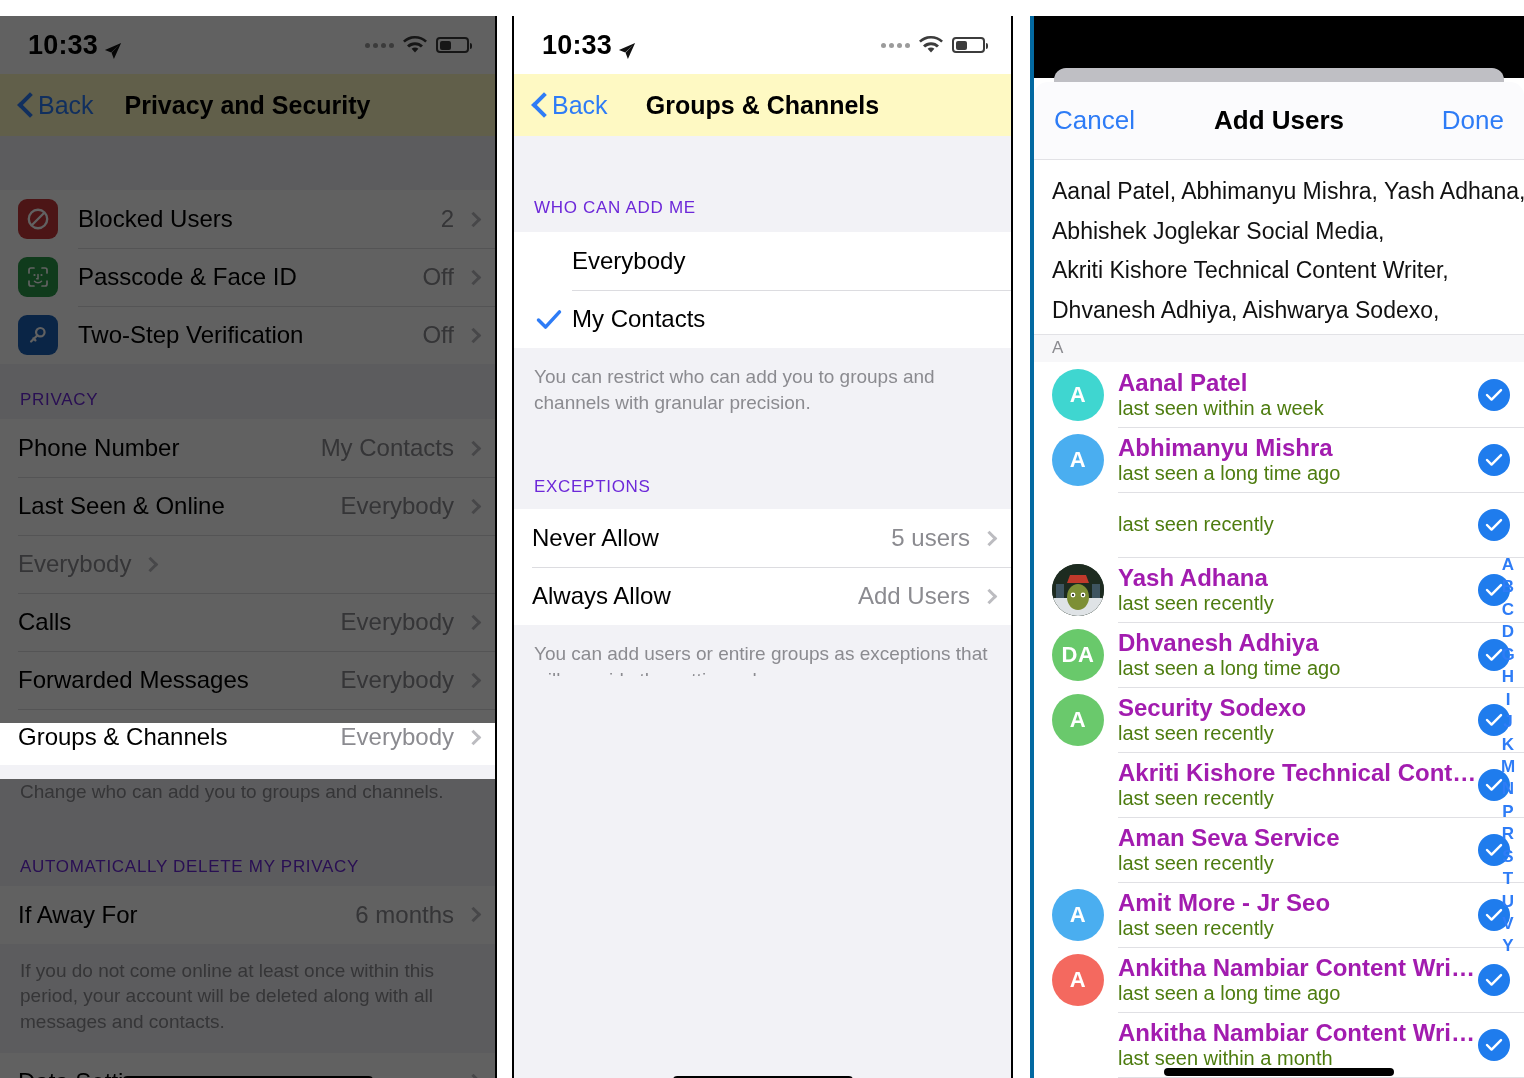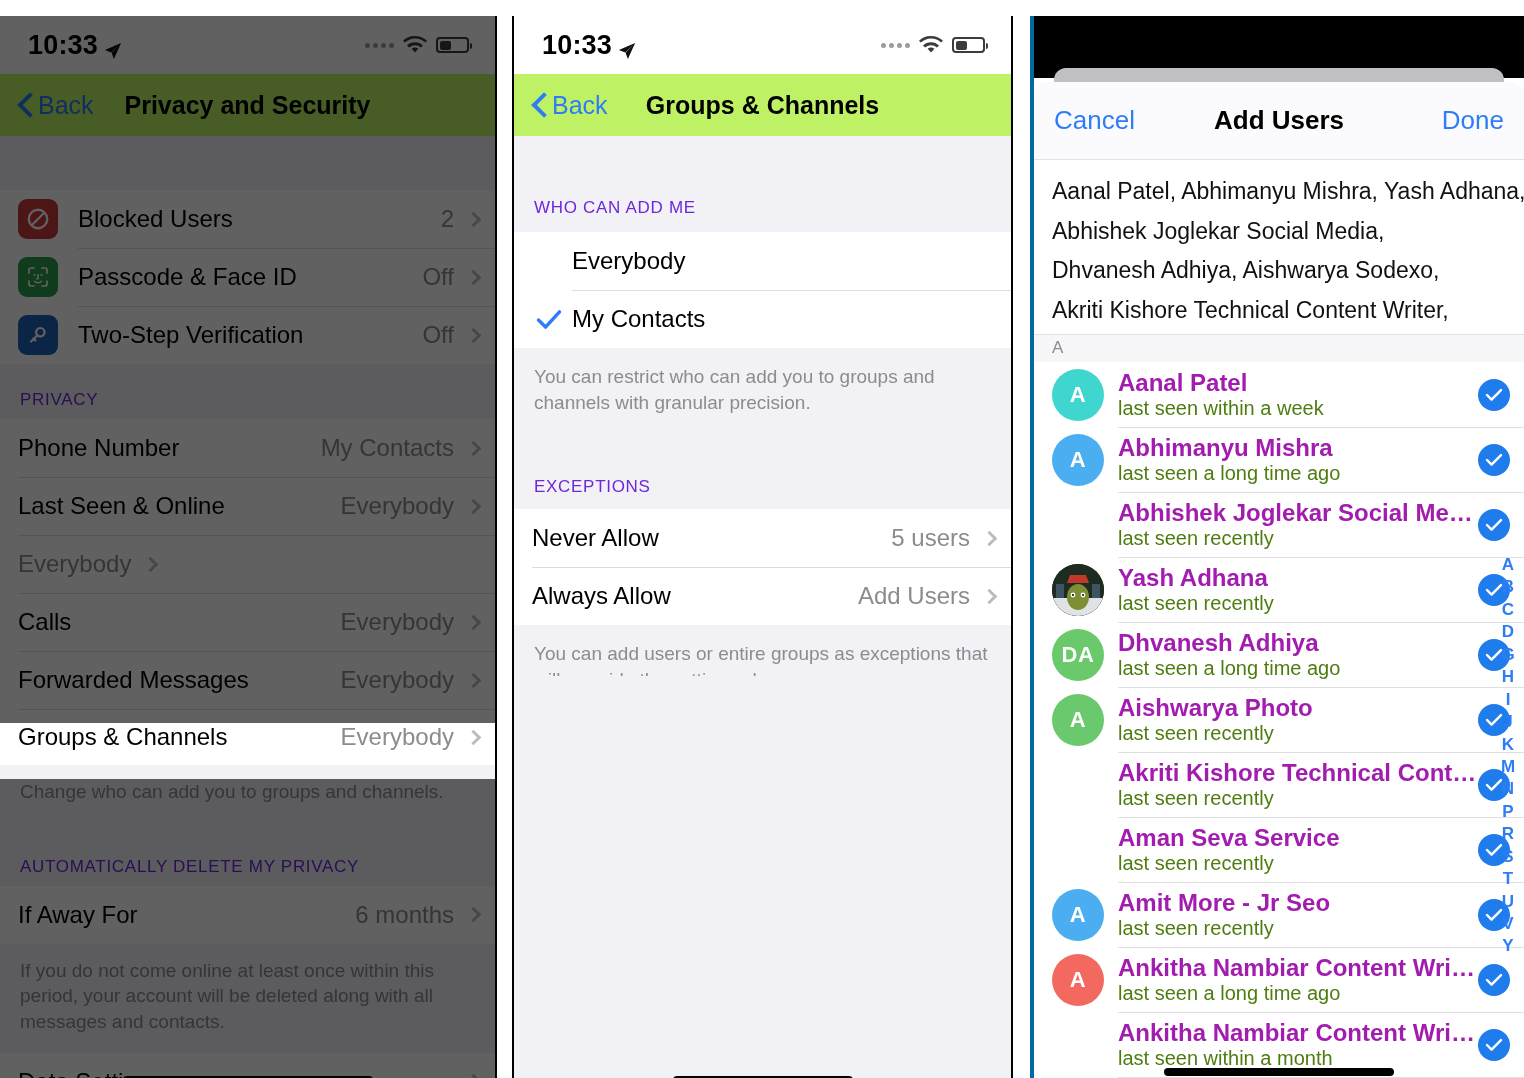--- a/index.html
+++ b/index.html
@@ -38,21 +38,21 @@
   
   .statusbar.dark { background:#000; color:#fff; }
   .statusbar.dark .dots i { background:#8a8a8a; }
   .statusbar.dark .batt { border-color:#fff; }
   .statusbar.dark .batt::after { background:#fff; }
   .statusbar.dark .batt i { background:#fff; }
 
   
   .navbar {
     position: relative; height: 62px; display: flex; align-items: center;
-    padding: 0 18px; background: #bef264;
+    padding: 0 18px; background: #fef9c3;
   }
   .nav-back { display: flex; align-items: center; gap: 4px; color: #2e7cf6; font-size: 25px; cursor: pointer; }
   .chev-left { width: 16px; height: 26px; position: relative; }
   .chev-left::before {
     content:""; position:absolute; left:3px; top:4px; width:14px; height:14px;
     border-left: 4px solid #2e7cf6; border-bottom: 4px solid #2e7cf6;
     transform: rotate(45deg);
   }
   .nav-title {
     position: absolute; left: 0; right: 0; text-align: center;
@@ -419,22 +419,22 @@
       <div class="sheet">
         <div class="sheet-nav">
           <span class="sheet-btn">Cancel</span>
           <span class="sheet-title">Add Users</span>
           <span class="sheet-btn">Done</span>
         </div>
 
         <div class="token-field">
           <div class="token-line">Aanal Patel,  Abhimanyu Mishra,  Yash Adhana,</div>
           <div class="token-line">Abhishek Joglekar Social Media,</div>
+          <div class="token-line">Akriti Kishore Technical Content Writer,</div>
           <div class="token-line">Dhvanesh Adhiya,  Aishwarya Sodexo,</div>
-          <div class="token-line">Akriti Kishore Technical Content Writer,</div>
         </div>
 
         <div class="index-hdr">A</div>
 
         <div>
 
           <div class="contact-row">
             <span class="avatar" style="background:#3fd6d0;">
               <span>A</span>
             </span>
@@ -460,21 +460,20 @@
             <span class="check">
               <svg viewBox="0 0 20 16" width="18" height="14">
                   <path d="M2 8 7.2 13.2 18 2.4" fill="none" stroke="#fff" stroke-width="2.8" stroke-linecap="round" stroke-linejoin="round"></path>
                 </svg>
             </span>
           </div>
 
           <div class="contact-row">
             <span class="avatar blank"></span>
             <span class="contact-text">
-              <span class="contact-name" style="display:block;">Abhishek Joglekar Social Media</span>
               <span class="contact-sub" style="display:block;">last seen recently</span>
             </span>
             <span class="check">
               <svg viewBox="0 0 20 16" width="18" height="14">
                   <path d="M2 8 7.2 13.2 18 2.4" fill="none" stroke="#fff" stroke-width="2.8" stroke-linecap="round" stroke-linejoin="round"></path>
                 </svg>
             </span>
           </div>
 
           <div class="contact-row">
@@ -516,21 +515,21 @@
                   <path d="M2 8 7.2 13.2 18 2.4" fill="none" stroke="#fff" stroke-width="2.8" stroke-linecap="round" stroke-linejoin="round"></path>
                 </svg>
             </span>
           </div>
 
           <div class="contact-row">
             <span class="avatar" style="background:#6ac96c;">
               <span>A</span>
             </span>
             <span class="contact-text">
-              <span class="contact-name" style="display:block;">Aishwarya Photo</span>
+              <span class="contact-name" style="display:block;">Security Sodexo</span>
               <span class="contact-sub" style="display:block;">last seen recently</span>
             </span>
             <span class="check">
               <svg viewBox="0 0 20 16" width="18" height="14">
                   <path d="M2 8 7.2 13.2 18 2.4" fill="none" stroke="#fff" stroke-width="2.8" stroke-linecap="round" stroke-linejoin="round"></path>
                 </svg>
             </span>
           </div>
 
           <div class="contact-row">

